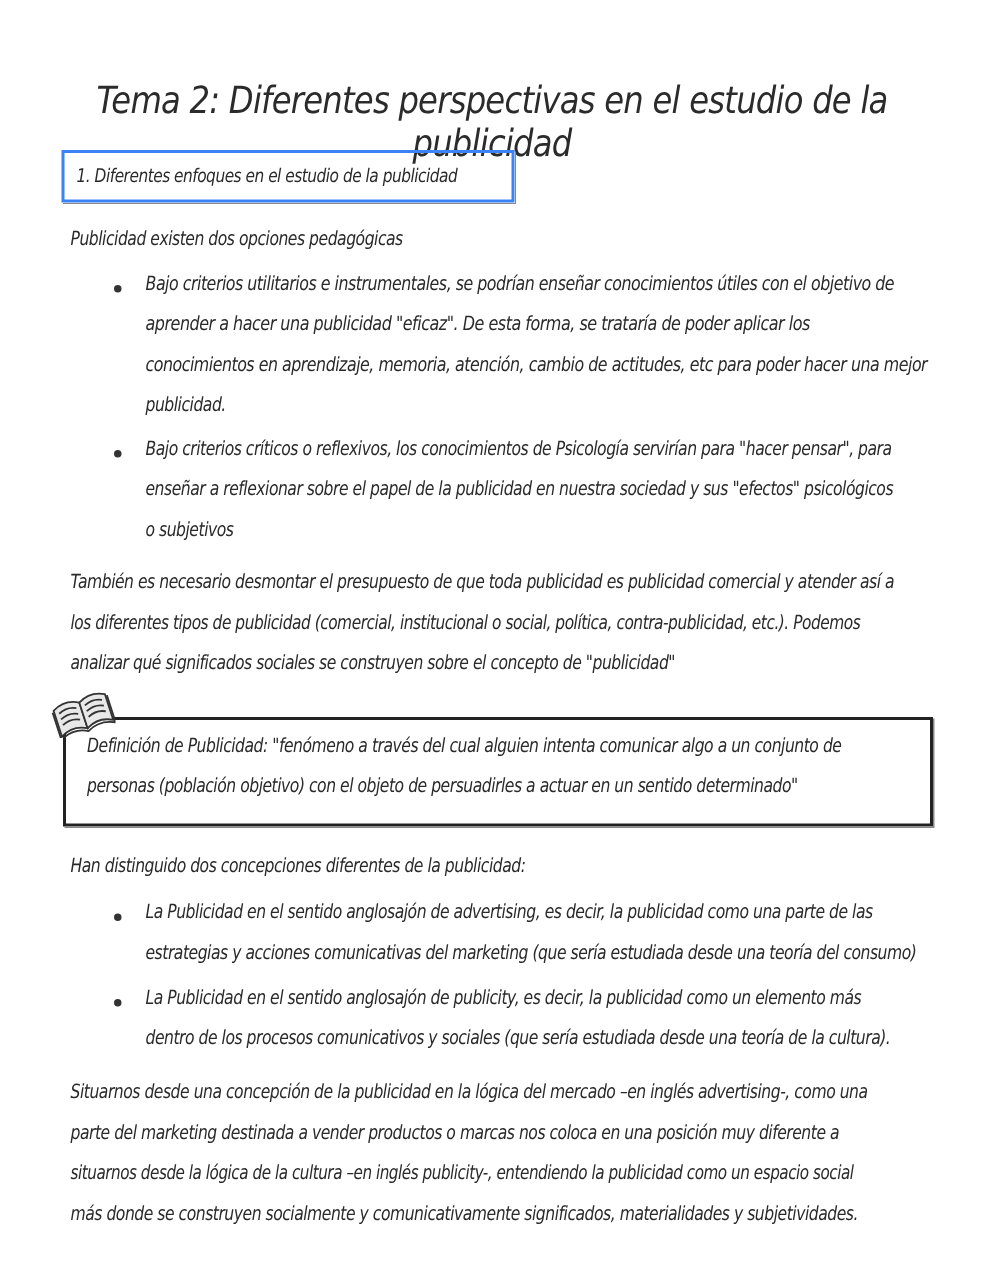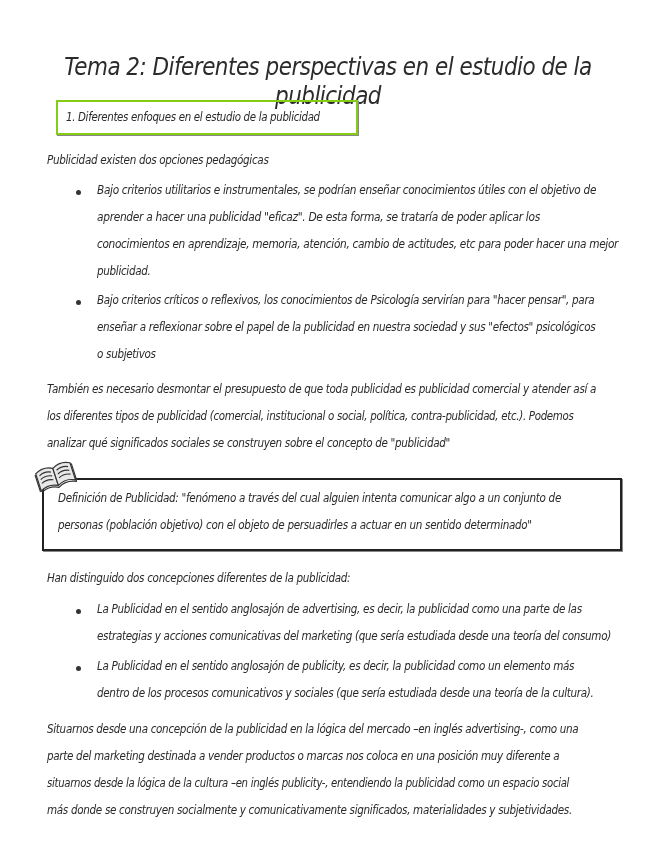--- a/index.html
+++ b/index.html
@@ -9,22 +9,22 @@
       color: #2a2a2a;
     }
     .hand { font-family: "DejaVu Sans", sans-serif; font-style: italic; letter-spacing: -0.4px; }
     .title {
       position: absolute; left: 0; top: 52px; width: 656px;
       text-align: center; font-size: 25px; font-style: italic; font-weight: normal;
       font-family: "DejaVu Sans", sans-serif; letter-spacing: -0.6px; color: #2b2b2b;
       transform: scaleX(0.86); transform-origin: center;
     }
     .section-box {
-      position: absolute; left: 56px; top: 100px; width: 298px; height: 31px;
-      border: 2px solid #84cc16; box-sizing: content-box;
+      position: absolute; left: 41px; top: 100px; width: 298px; height: 31px;
+      border: 2px solid #3b82f6; box-sizing: content-box;
       box-shadow: 1px 1px 0 #888;
     }
     .section-box span {
       position: absolute; left: 8px; top: 7px; font-size: 12.5px; white-space: nowrap;
       transform: scaleX(0.82); transform-origin: left center;
     }
     .line {
       position: absolute; font-size: 13px; white-space: nowrap;
       transform-origin: left center;
     }

